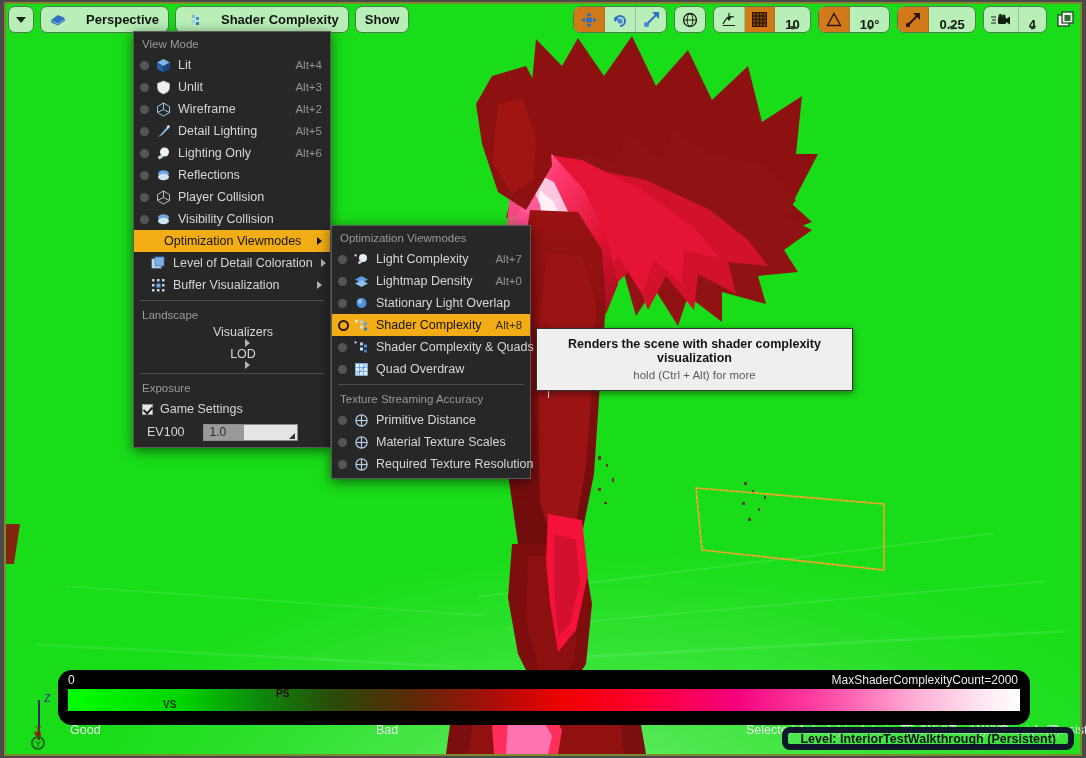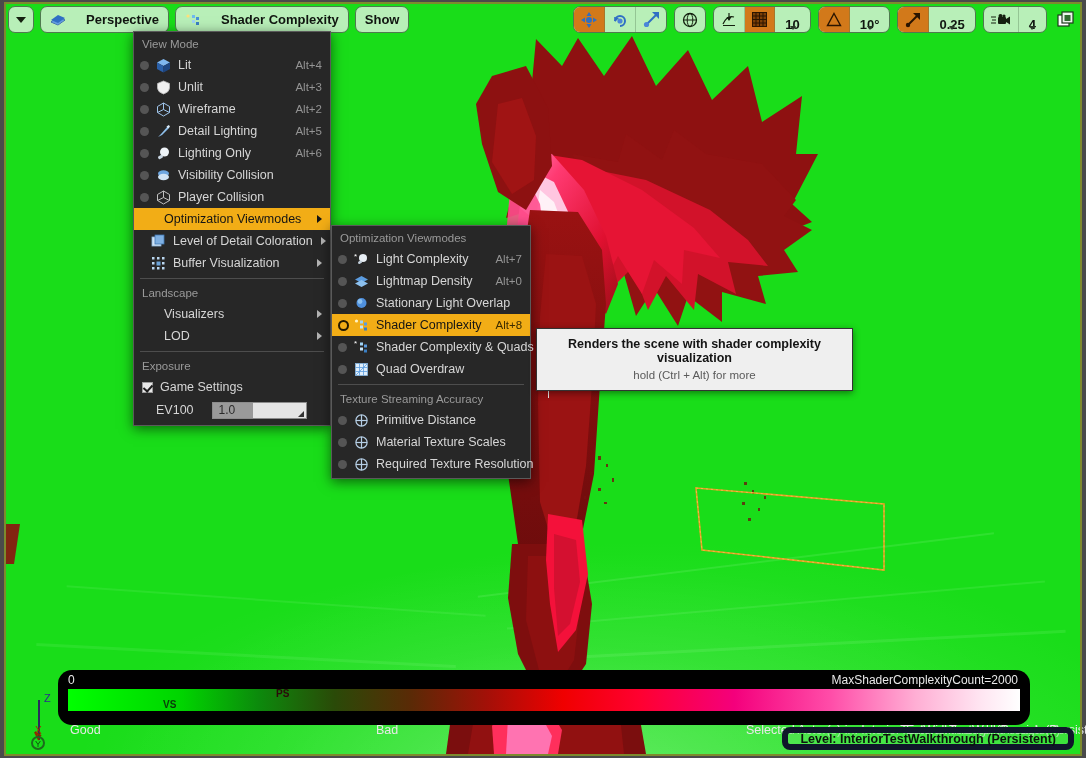--- a/index.html
+++ b/index.html
@@ -204,27 +204,27 @@
     border-left: 5px solid #b4b4b4;
     margin-left: 8px;
     flex: 0 0 auto;
   }
   .menu-item.sel .submenu-arrow { border-left-color: #141414; }
   .menu-sep {
     height: 1px;
     background: #4d4d4d;
     margin: 4px 6px;
   }
-  .indent-noicon { padding-left: 30px; }
+  .indent-noicon { padding-left: 30px; flex-direction: column; }
 
   
   .ev-row {
     display: flex; align-items: center;
     height: 24px;
-    padding-left: 22px;
+    padding-left: 13px;
     padding-right: 6px;
   }
   .ev-label { color: #d6d6d6; font-size: 12.5px; }
   .ev-slider {
     position: relative;
     margin-left: 18px;
     width: 95px; height: 17px;
     background: #e5e5e5;
     border: 1px solid #8c8c8c;
     display: flex; align-items: center;
@@ -672,44 +672,55 @@
       <span class="mi-icon">
         <svg width="15" height="15" viewBox="0 0 15 15">
           <circle cx="8.5" cy="6" r="4.5" fill="#eef3f7"></circle>
           <rect x="2" y="9.5" width="5" height="3" rx="1.2" transform="rotate(-30 4.5 11)" fill="#c9d6e2"></rect>
         </svg>
       </span>
       <span class="mi-label">Lighting Only</span>
       <span class="shortcut">Alt+6</span>
     </div>
 
-
     <div class="menu-item">
       <span class="radio-dot"></span>
       <span class="mi-icon">
         <svg width="15" height="15" viewBox="0 0 15 15">
           <ellipse cx="7.5" cy="5.5" rx="5.5" ry="3.2" fill="#6da6e0"></ellipse>
           <ellipse cx="7.5" cy="9" rx="5.5" ry="3.2" fill="#cfe3f5"></ellipse>
         </svg>
       </span>
-      <span class="mi-label">Visibility Collision</span>
+      <span class="mi-label">Reflections</span>
       <span class="shortcut"></span>
     </div>
 
     <div class="menu-item">
       <span class="radio-dot"></span>
       <span class="mi-icon">
         <svg width="15" height="15" viewBox="0 0 15 15" fill="none" stroke="#c0c0c0" stroke-width="1">
           <polygon points="7.5,1 13.5,4.5 13.5,10.5 7.5,14 1.5,10.5 1.5,4.5"></polygon>
           <line x1="7.5" y1="1" x2="7.5" y2="7.5"></line>
           <line x1="7.5" y1="7.5" x2="1.5" y2="10.5"></line>
           <line x1="7.5" y1="7.5" x2="13.5" y2="10.5"></line>
         </svg>
       </span>
       <span class="mi-label">Player Collision</span>
+      <span class="shortcut"></span>
+    </div>
+
+    <div class="menu-item">
+      <span class="radio-dot"></span>
+      <span class="mi-icon">
+        <svg width="15" height="15" viewBox="0 0 15 15">
+          <ellipse cx="7.5" cy="5.5" rx="5.5" ry="3.2" fill="#6da6e0"></ellipse>
+          <ellipse cx="7.5" cy="9" rx="5.5" ry="3.2" fill="#cfe3f5"></ellipse>
+        </svg>
+      </span>
+      <span class="mi-label">Visibility Collision</span>
       <span class="shortcut"></span>
     </div>
 
     <div class="menu-item sel">
       <span class="mi-icon"></span>
       <span class="mi-label">Optimization Viewmodes</span>
       <span class="submenu-arrow"></span>
     </div>
 
     <div class="menu-item">

